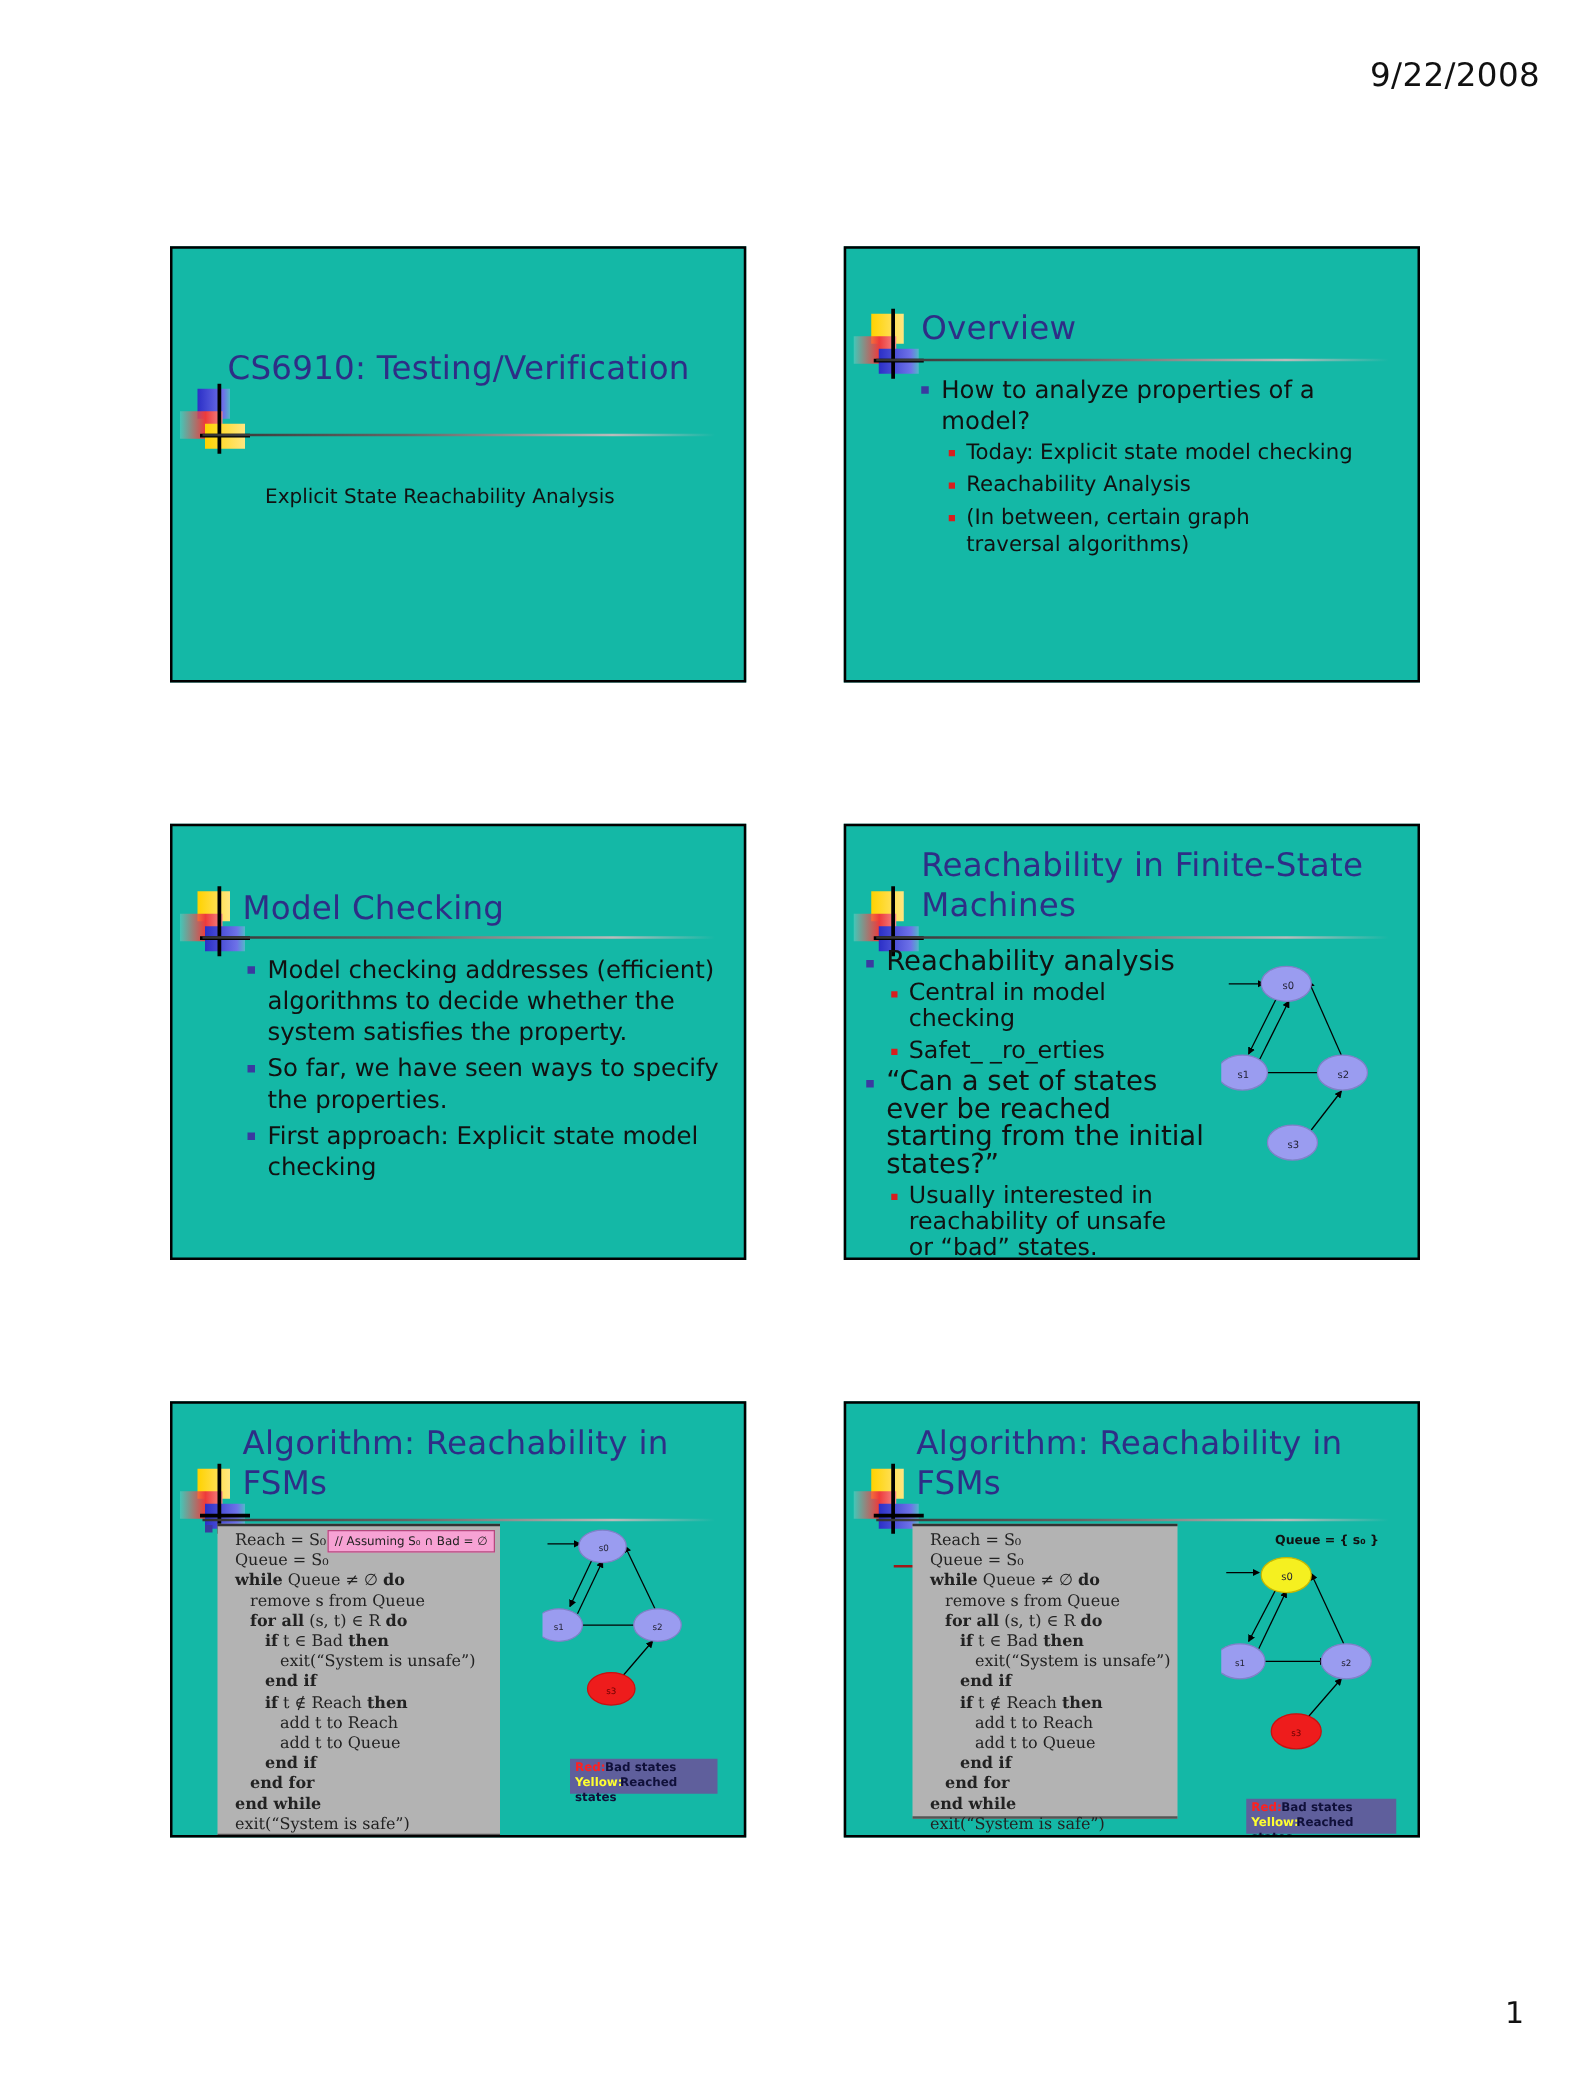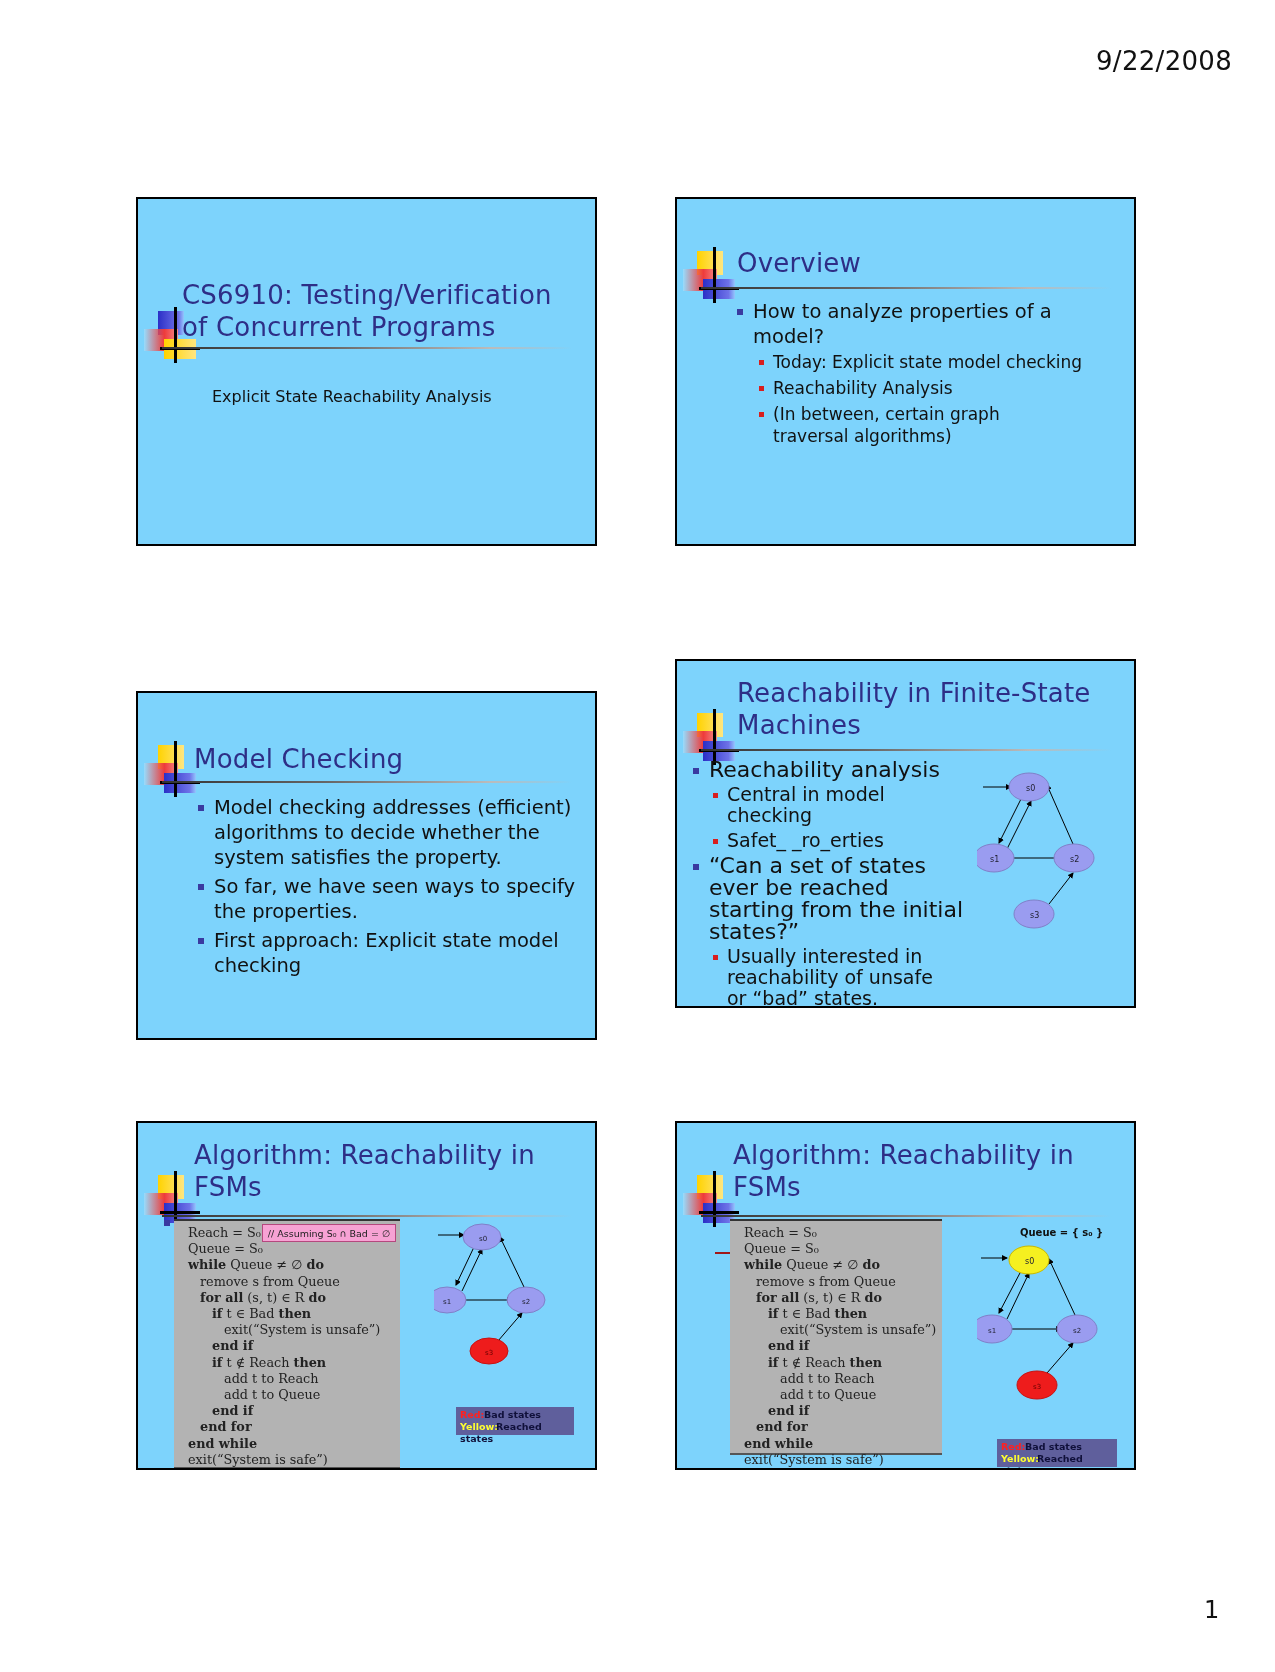--- a/index.html
+++ b/index.html
@@ -5,25 +5,25 @@
   html, body { margin: 0; padding: 0; }
   body {
     width: 1275px; height: 1672px; position: relative; background: #ffffff;
     font-family: "DejaVu Sans", sans-serif; overflow: hidden;
   }
   .date { position: absolute; left: 1096px; top: 46px; font-size: 26px; color: #111; letter-spacing: 0.3px; }
   .page-num { position: absolute; left: 1204px; top: 1596px; font-size: 24px; color: #111; }
 
   .slide {
     position: absolute; width: 457px; height: 345px;
-    border: 2.5px solid #000; background: #7dd3fc; overflow: hidden;
+    border: 2.5px solid #000; background: #14b8a6; overflow: hidden;
   }
   .s1 { left: 136px; top: 197px; }
   .s2 { left: 675px; top: 197px; }
-  .s3 { left: 136px; top: 691px; }
+  .s3 { left: 136px; top: 659px; }
   .s4 { left: 675px; top: 659px; }
   .s5 { left: 136px; top: 1121px; }
   .s6 { left: 675px; top: 1121px; }
 
   
   .logo { position: absolute; width: 60px; height: 56px; }
   .logo .sq-top { position: absolute; left: 14px; top: 0; width: 26px; height: 24px; }
   .logo .sq-bot { position: absolute; left: 20px; top: 28px; width: 32px; height: 20px; }
   .logo .red { position: absolute; left: 0; top: 18px; width: 34px; height: 22px;
     background: linear-gradient(to right, rgba(255,255,255,0.2), #ee3b3b 60%, #f58a8a); }
@@ -101,21 +101,20 @@
   <div class="logo" style="left:6px; top:112px;">
     <div class="sq-top blue"></div>
       <div class="red"></div>
       <div class="sq-bot yellow"></div>
     <div class="vline"></div>
       <div class="hline"></div>
   </div>
   <div class="rule" style="left:24px; top:148px; width:410px;"></div>
   <div class="title" style="left:44px; top:80px; font-size:26px;">
     <div>CS6910: Testing/Verification</div>
-    <div>of Concurrent Programs</div>
   </div>
   <div class="subtitle" style="left:74px; top:188px;">Explicit State Reachability Analysis</div>
 </div>
 
 <div class="slide s2">
   <div class="logo" style="left:6px; top:52px;">
     <div class="sq-top yellow"></div>
       <div class="red"></div>
       <div class="sq-bot blue"></div>
     <div class="vline"></div>

